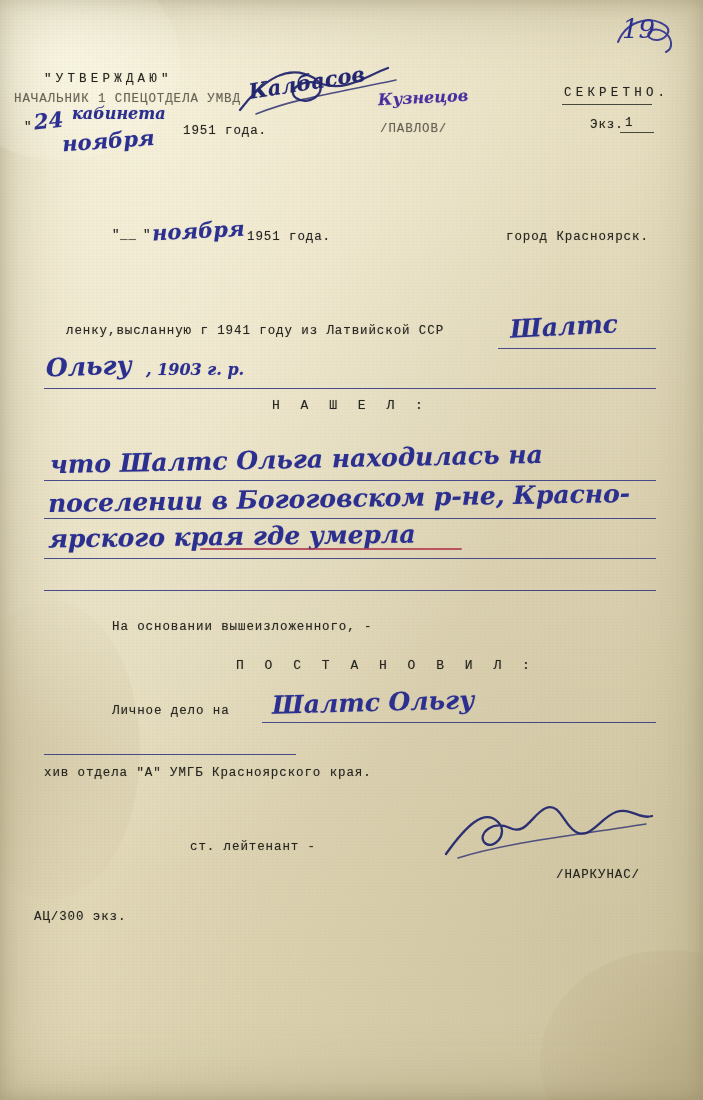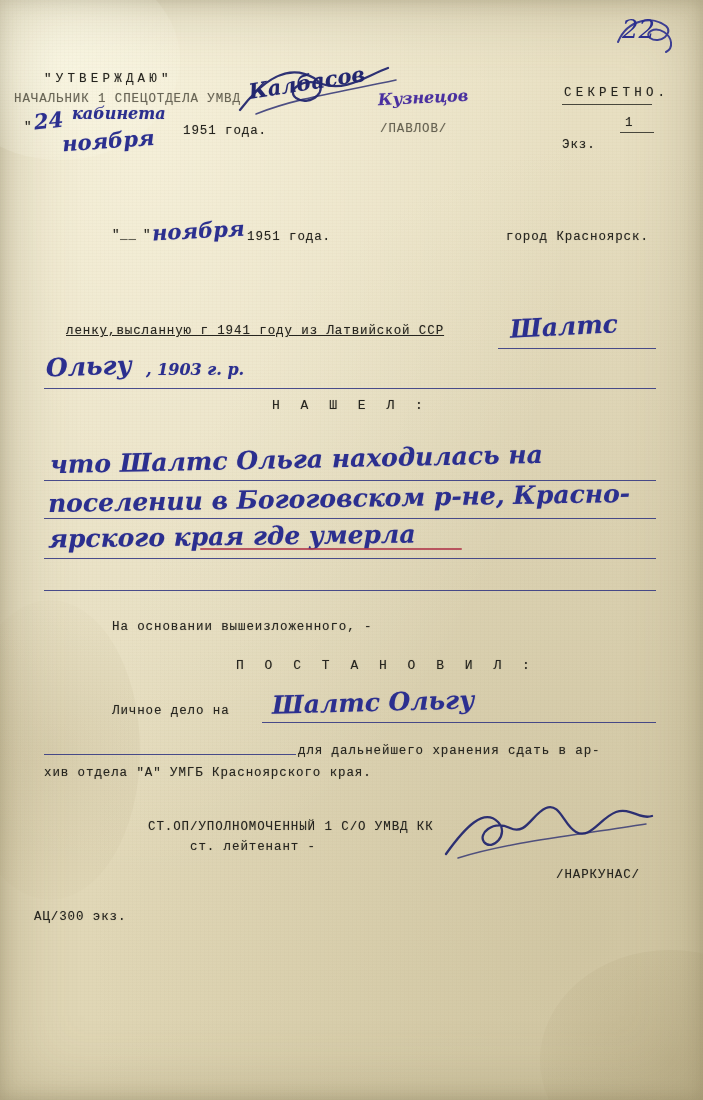--- a/index.html
+++ b/index.html
@@ -100,21 +100,21 @@
 </head>
 <body>
 
 <div id="page">
 
   <div class="spot" style="left:-60px;top:-40px;width:240px;height:200px;background:radial-gradient(circle,rgba(255,255,240,0.45),rgba(255,255,240,0));"></div>
   <div class="spot" style="left:540px;top:950px;width:260px;height:220px;background:radial-gradient(circle,rgba(150,134,92,0.28),rgba(150,134,92,0));"></div>
   <div class="spot" style="left:-40px;top:600px;width:180px;height:300px;background:radial-gradient(circle,rgba(160,144,100,0.18),rgba(160,144,100,0));"></div>
   <div class="grain"></div>
 
-  <div class="pagenum" style="left:622px;top:14px;">22</div>
+  <div class="pagenum" style="left:622px;top:14px;">19</div>
   <svg class="scribble" style="left:614px;top:12px;width:70px;height:46px;">
     <path d="M4 30 C 14 6, 40 4, 52 14 C 60 21, 46 33, 36 26 C 30 21, 40 14, 50 20 C 58 25, 60 36, 52 40" fill="none" stroke="#2b2f8f" stroke-width="2" stroke-linecap="round" opacity="0.9"></path>
   </svg>
 
   <div class="typed sp" style="left:44px;top:72px;">"УТВЕРЖДАЮ"</div>
   <div class="typed faint" style="left:14px;top:92px;">НАЧАЛЬНИК 1 СПЕЦОТДЕЛА УМВД</div>
   <div class="typed" style="left:24px;top:120px;">"</div>
   <div class="typed" style="left:183px;top:124px;">1951 года.</div>
 
   <div class="hand mid" style="left:34px;top:108px;transform:rotate(-6deg);">24</div>
@@ -124,33 +124,33 @@
   <div class="hand sm violet" style="left:378px;top:88px;transform:rotate(-3deg);">Кузнецов</div>
   <div class="typed faint" style="left:380px;top:122px;">/ПАВЛОВ/</div>
 
   <svg class="scribble" style="left:236px;top:58px;width:170px;height:62px;">
     <path d="M4 52 C 30 18, 54 6, 78 20 C 96 31, 74 50, 60 40 C 50 32, 66 20, 86 26 C 110 34, 130 18, 152 10" fill="none" stroke="#23276f" stroke-width="2.2" stroke-linecap="round" opacity="0.95"></path>
     <path d="M20 56 C 60 40, 104 34, 160 22" fill="none" stroke="#23276f" stroke-width="1.6" stroke-linecap="round" opacity="0.8"></path>
   </svg>
 
   <div class="typed sp" style="left:564px;top:86px;">СЕКРЕТНО.</div>
   <div class="underline-typed" style="left:562px;top:104px;width:90px;"></div>
-  <div class="typed" style="left:562px;top:118px;margin-top:20px;">Экз.</div>
+  <div class="typed" style="left:590px;top:118px;">Экз.</div>
   <div class="typed" style="left:625px;top:116px;">1</div>
   <div class="underline-typed" style="left:620px;top:132px;width:34px;"></div>
 
 
   <div class="typed" style="left:112px;top:228px;">"</div>
   <div class="typed" style="left:120px;top:228px;">__</div>
   <div class="typed" style="left:143px;top:228px;">"</div>
   <div class="hand mid" style="left:152px;top:218px;transform:rotate(-3deg);">ноября</div>
   <div class="typed" style="left:247px;top:230px;">1951 года.</div>
   <div class="typed" style="left:506px;top:230px;">город Красноярск.</div>
 
-  <div class="typed" style="left:66px;top:324px;text-decoration:underline;">ленку,высланную г 1941 году из Латвийской ССР</div>
+  <div class="typed" style="left:66px;top:324px;">ленку,высланную г 1941 году из Латвийской ССР</div>
   <div class="hand big" style="left:510px;top:312px;transform:rotate(-3deg);">Шалтс</div>
   <div class="rule ink" style="left:498px;top:348px;width:158px;"></div>
   <div class="hand big" style="left:46px;top:352px;transform:rotate(-2deg);">Ольгу</div>
   <div class="hand sm" style="left:146px;top:360px;">, 1903 г. р.</div>
   <div class="rule ink" style="left:44px;top:388px;width:612px;"></div>
 
   <div class="typed sp2" style="left:272px;top:398px;font-size:13px;">Н А Ш Е Л :</div>
 
   <div class="hand big" style="left:50px;top:445px;transform:rotate(-1.2deg);">что Шалтс Ольга находилась на</div>
   <div class="rule ink" style="left:44px;top:480px;width:612px;"></div>
@@ -165,24 +165,22 @@
   <div class="rule ink" style="left:44px;top:590px;width:612px;"></div>
 
   <div class="typed" style="left:112px;top:620px;">На основании вышеизложенного, -</div>
 
   <div class="typed sp2" style="left:236px;top:658px;font-size:13px;">П О С Т А Н О В И Л :</div>
 
   <div class="typed" style="left:112px;top:704px;">Личное дело на</div>
   <div class="hand big" style="left:272px;top:688px;transform:rotate(-1.5deg);">Шалтс Ольгу</div>
   <div class="rule ink" style="left:262px;top:722px;width:394px;"></div>
   <div class="rule ink" style="left:44px;top:754px;width:252px;"></div>
-  <div class="typed" style="left:298px;top:744px;">для дальнейшего хранения сдать в ар-</div>
   <div class="typed" style="left:44px;top:766px;">хив отдела "А" УМГБ Красноярского края.</div>
 
-  <div class="typed" style="left:148px;top:820px;">СТ.ОП/УПОЛНОМОЧЕННЫЙ 1 С/О УМВД КК</div>
   <div class="typed" style="left:190px;top:840px;">ст. лейтенант -</div>
   <div class="hand mid dark" style="left:452px;top:806px;transform:rotate(-8deg);opacity:0;">Наркунас</div>
   <svg class="scribble" style="left:440px;top:796px;width:220px;height:74px;">
     <path d="M6 58 C 26 30, 44 12, 58 26 C 70 38, 52 56, 44 46 C 38 38, 52 24, 70 32 C 86 40, 92 18, 106 12 C 120 6, 124 30, 136 36 C 150 44, 160 22, 176 16 C 190 11, 200 24, 212 20" fill="none" stroke="#23276f" stroke-width="2.3" stroke-linecap="round" opacity="0.95"></path>
     <path d="M18 62 C 70 46, 130 40, 206 28" fill="none" stroke="#23276f" stroke-width="1.5" stroke-linecap="round" opacity="0.75"></path>
   </svg>
   <div class="typed" style="left:556px;top:868px;">/НАРКУНАС/</div>
 
   <div class="typed" style="left:34px;top:910px;">АЦ/300 экз.</div>
 

